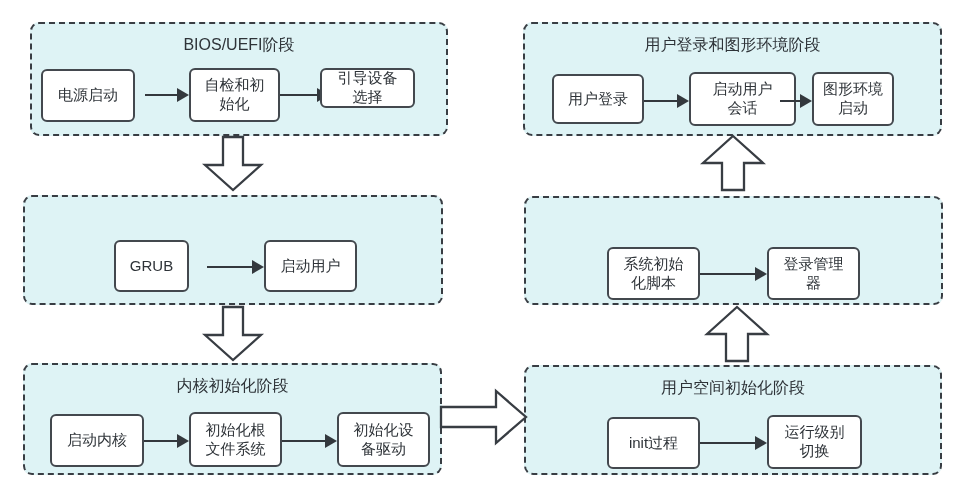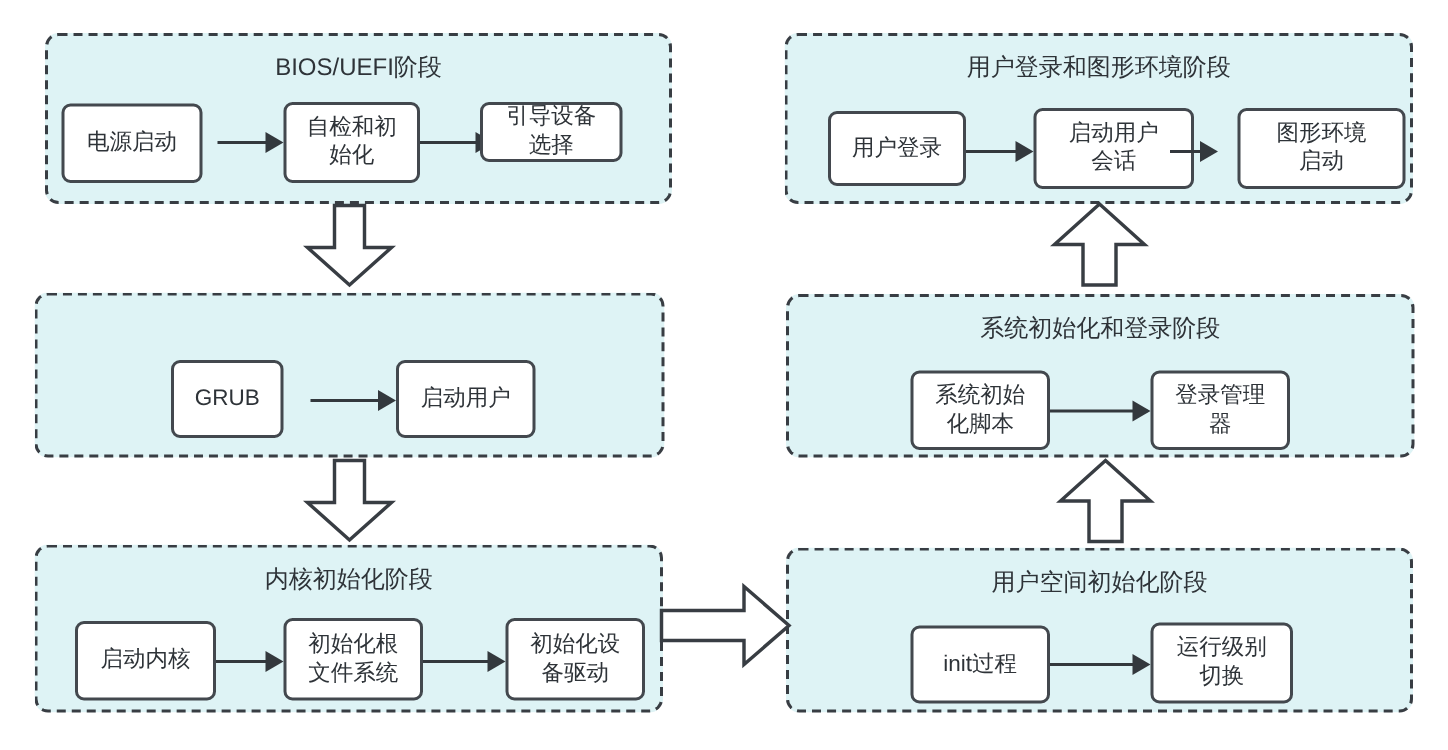--- a/index.html
+++ b/index.html
@@ -92,32 +92,31 @@
 选择</div>
   </section>
 
   <section class="stage" style="left:523px;top:22px;width:419px;height:114px">
     <div class="stage-title">用户登录和图形环境阶段</div>
     <div class="node" style="left:27px;top:50px;width:92px;height:50px">用户登录</div>
     <div class="flow-arrow" style="left:119px;top:76px;width:43px"></div>
     <div class="node" style="left:164px;top:48px;width:107px;height:54px">启动用户
 会话</div>
     <div class="flow-arrow" style="left:255px;top:76px;width:30px"></div>
-    <div class="node" style="left:300px;top:48px;width:112px;height:54px">图形环境
+    <div class="node" style="left:287px;top:48px;width:82px;height:54px">图形环境
 启动</div>
   </section>
 
   <section class="stage" style="left:23px;top:195px;width:420px;height:110px">
     <div class="node" style="left:89px;top:43px;width:75px;height:52px">GRUB</div>
     <div class="flow-arrow" style="left:182px;top:69px;width:55px"></div>
     <div class="node" style="left:239px;top:43px;width:93px;height:52px">启动用户</div>
   </section>
 
   <section class="stage" style="left:524px;top:196px;width:419px;height:109px">
-    <div class="stage-title">系统初始化和登录阶段</div>
     <div class="node" style="left:81px;top:49px;width:93px;height:53px">系统初始
 化脚本</div>
     <div class="flow-arrow" style="left:174px;top:75px;width:65px"></div>
     <div class="node" style="left:241px;top:49px;width:93px;height:53px">登录管理
 器</div>
   </section>
 
   <section class="stage" style="left:524px;top:365px;width:418px;height:110px">
     <div class="stage-title">用户空间初始化阶段</div>
     <div class="node" style="left:81px;top:50px;width:93px;height:52px">init过程</div>

